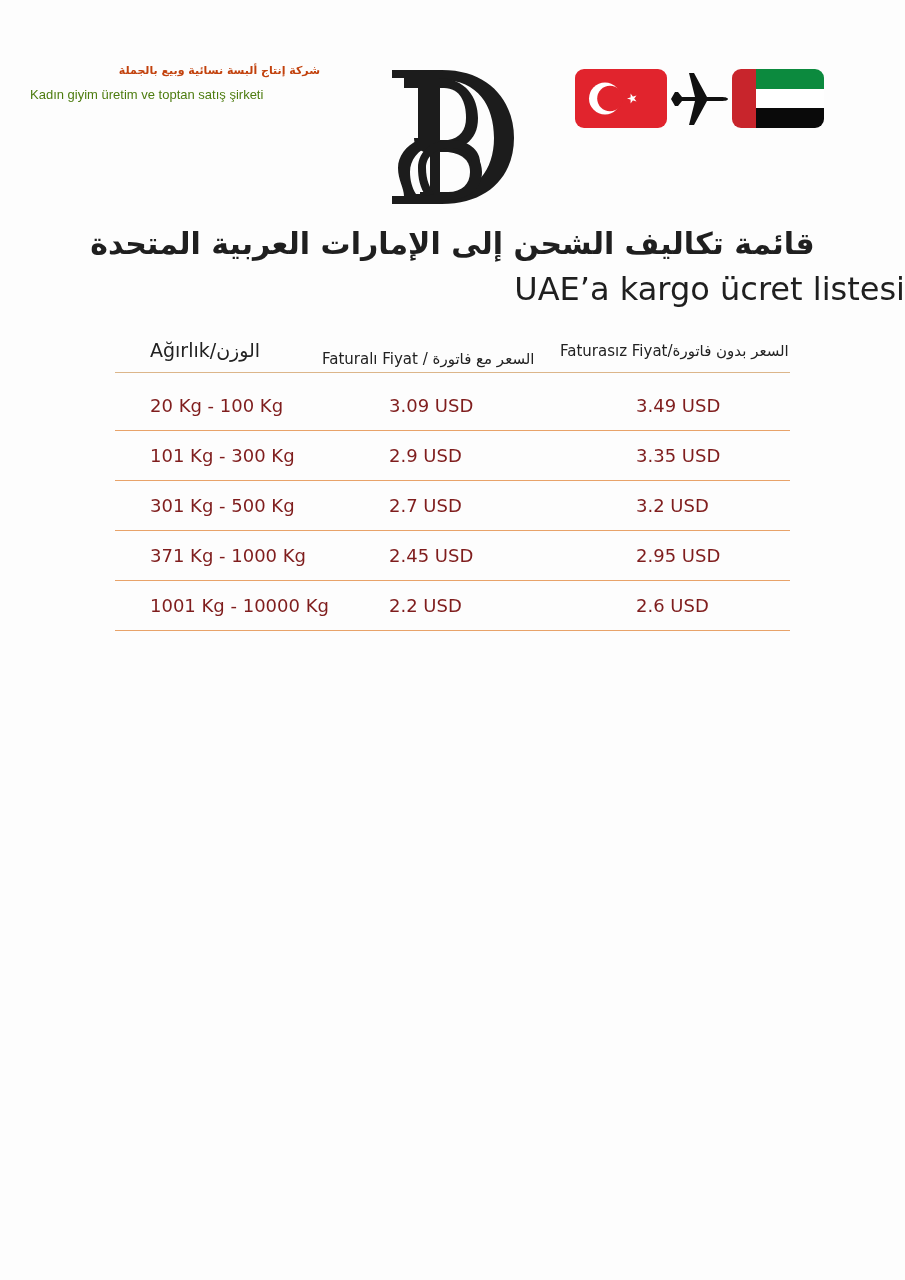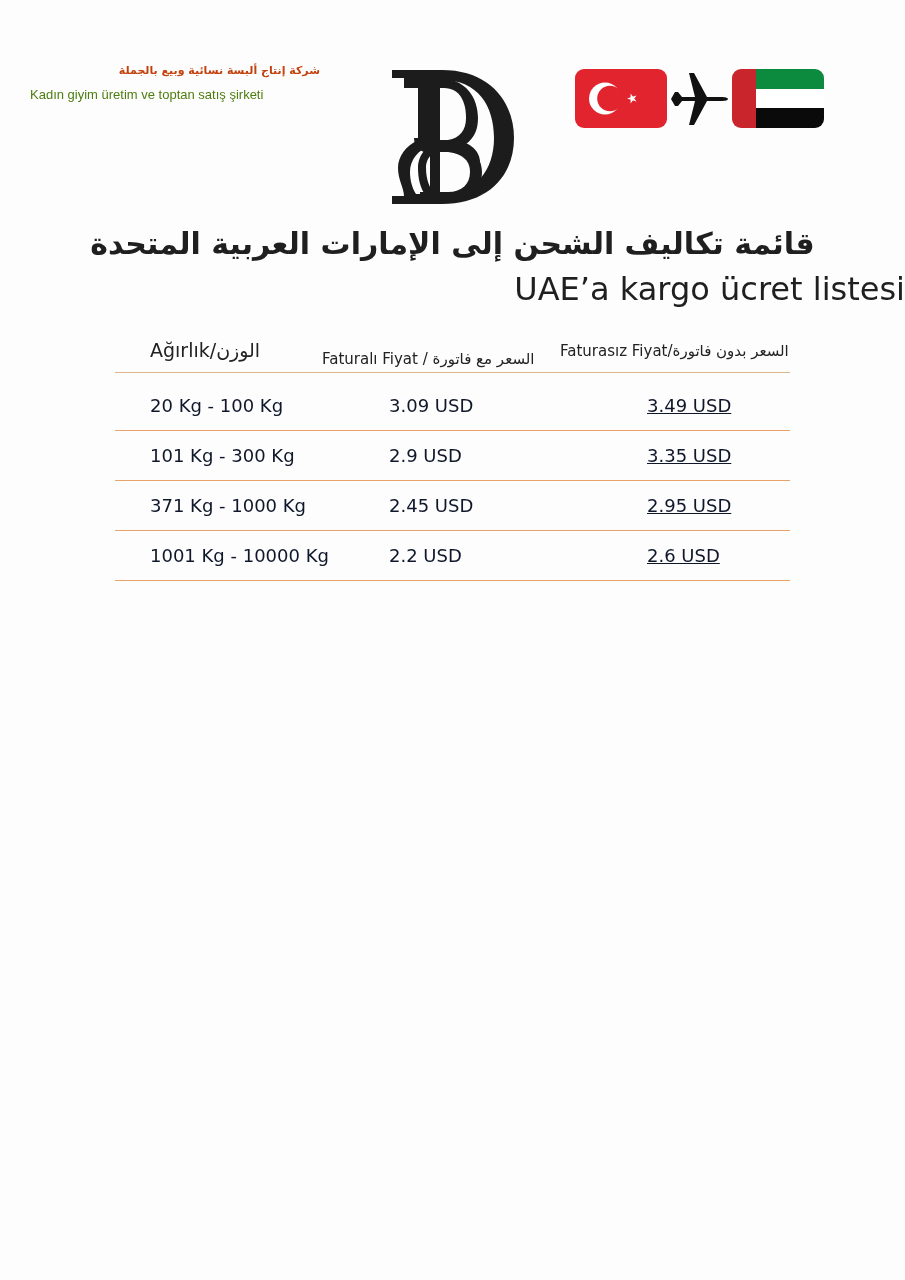--- a/index.html
+++ b/index.html
@@ -37,24 +37,24 @@
   }
 
   .table { position: absolute; left: 115px; top: 330px; width: 675px; }
   .thead { height: 42px; border-bottom: 1.5px solid #dcb68a; position: relative; }
   .th { position: absolute; top: 10px; font-family: "DejaVu Sans", sans-serif; color: #222; white-space: nowrap; }
   .th1 { left: 35px; font-size: 19px; top: 9px; }
   .th2 { left: 207px; font-size: 15px; top: 20px; }
   .th3 { left: 445px; font-size: 15px; top: 12px; }
   .row { height: 49px; border-bottom: 1.5px solid #e8a36a; position: relative; }
   .row:first-of-type { }
-  .cell { position: absolute; top: 14px; font-family: "DejaVu Sans", sans-serif; font-size: 18px; color: #0f172a; white-space: nowrap; }
+  .cell { position: absolute; top: 14px; font-family: "DejaVu Sans", sans-serif; font-size: 18px; color: #7f1d1d; white-space: nowrap; }
   .c1 { left: 35px; }
   .c2 { left: 274px; }
-  .c3 { left: 532px; text-decoration: underline; }
+  .c3 { left: 521px; }
   .rows { margin-top: 8px; }
 </style>
 </head>
 <body>
 
 <div class="brand">
   <div class="brand-arabic">شركة إنتاج ألبسة نسائية وبيع بالجملة</div>
   <div class="brand-tagline">Kadın giyim üretim ve toptan satış şirketi</div>
 </div>
 
@@ -105,20 +105,25 @@
       <div class="cell c1">20 Kg - 100 Kg</div>
       <div class="cell c2">3.09 USD</div>
       <div class="cell c3">3.49 USD</div>
     </div>
     <div class="row">
       <div class="cell c1">101 Kg - 300 Kg</div>
       <div class="cell c2">2.9 USD</div>
       <div class="cell c3">3.35 USD</div>
     </div>
     <div class="row">
+      <div class="cell c1">301 Kg - 500 Kg</div>
+      <div class="cell c2">2.7 USD</div>
+      <div class="cell c3">3.2 USD</div>
+    </div>
+    <div class="row">
       <div class="cell c1">371 Kg - 1000 Kg</div>
       <div class="cell c2">2.45 USD</div>
       <div class="cell c3">2.95 USD</div>
     </div>
     <div class="row">
       <div class="cell c1">1001 Kg - 10000 Kg</div>
       <div class="cell c2">2.2 USD</div>
       <div class="cell c3">2.6 USD</div>
     </div>
   </div>

